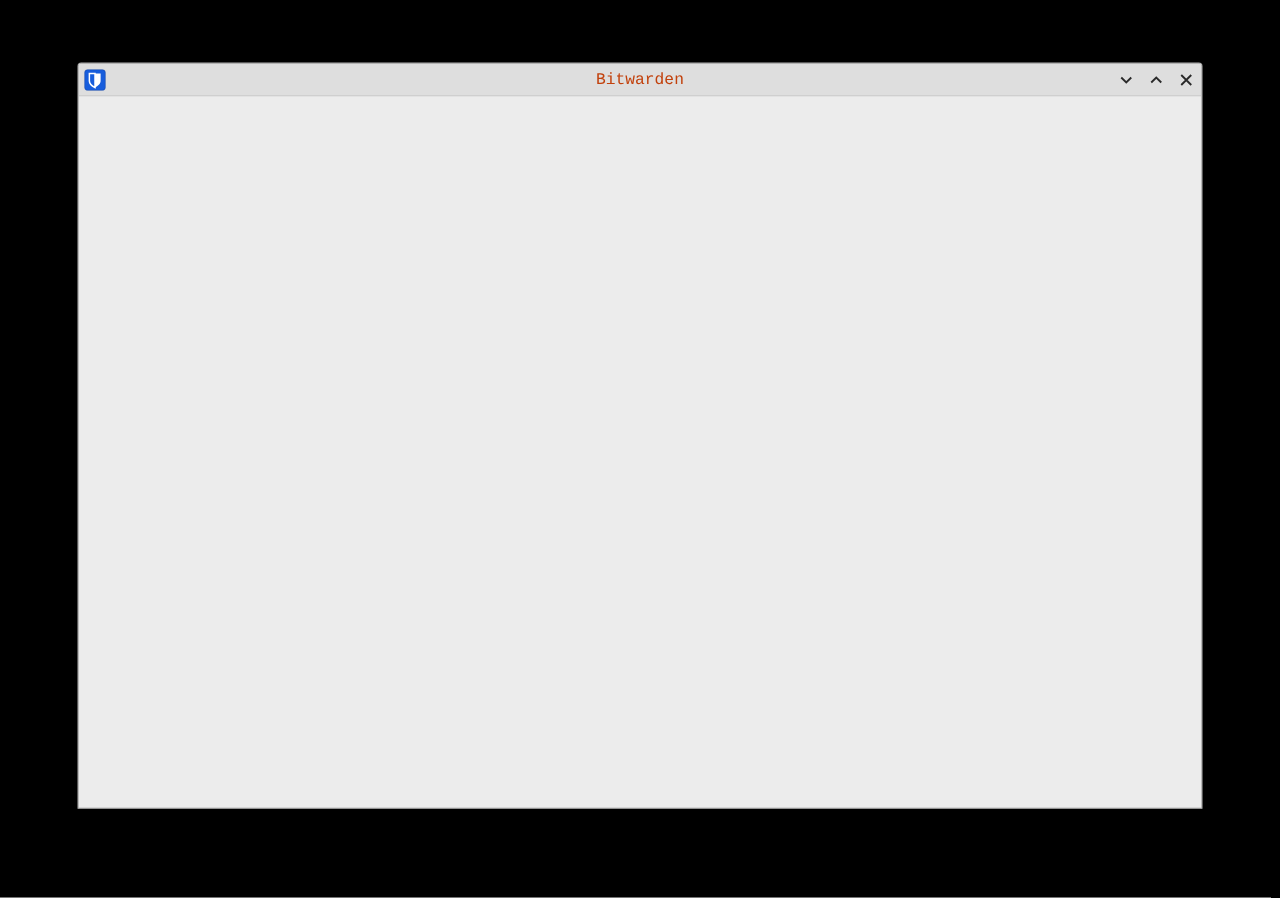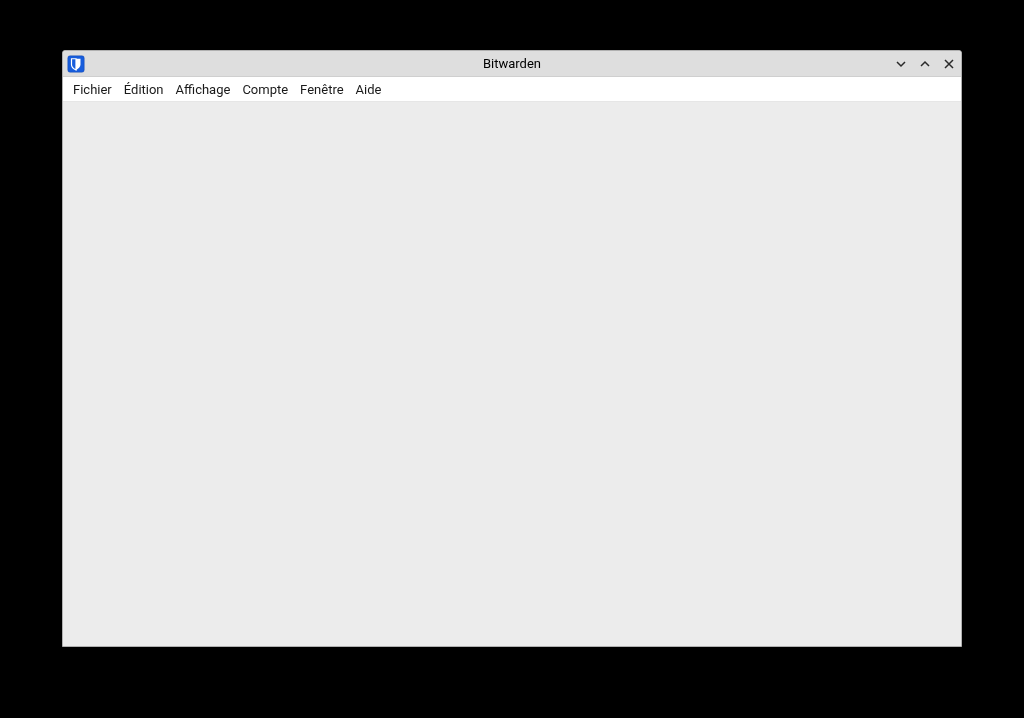--- a/index.html
+++ b/index.html
@@ -46,21 +46,22 @@
     }
     .app-icon svg {
       width: 18px;
       height: 18px;
     }
     .window-title {
       position: absolute;
       left: 50%;
       transform: translateX(-50%);
       font-size: 13px;
-      color: #000000;
+      color: #c2410c;
+      font-family: Liberation Mono, monospace;
     }
     .window-controls {
       position: absolute;
       right: 4px;
       display: flex;
       align-items: center;
       gap: 8px;
     }
     .window-control {
       width: 16px;
@@ -123,24 +124,16 @@
           </svg>
       </div>
       <div class="window-control">
         <svg viewBox="0 0 12 12">
             <path d="M 2 2 L 10 10 M 10 2 L 2 10"></path>
           </svg>
       </div>
     </div>
   </div>
 
-  <div class="menubar">
-    <div class="menu-item">Fichier</div>
-    <div class="menu-item">Édition</div>
-    <div class="menu-item">Affichage</div>
-    <div class="menu-item">Compte</div>
-    <div class="menu-item">Fenêtre</div>
-    <div class="menu-item">Aide</div>
-  </div>
 
   <div class="content-area"></div>
 
 </div>
 
 </body></html>

